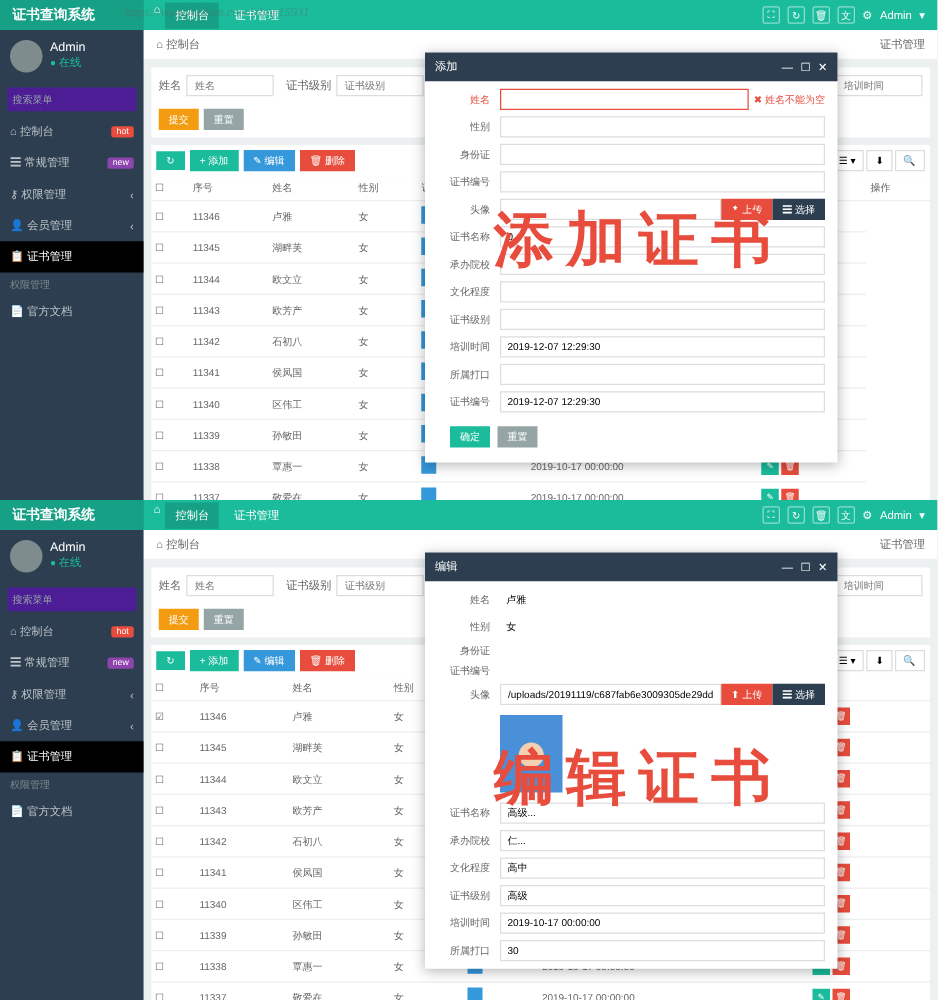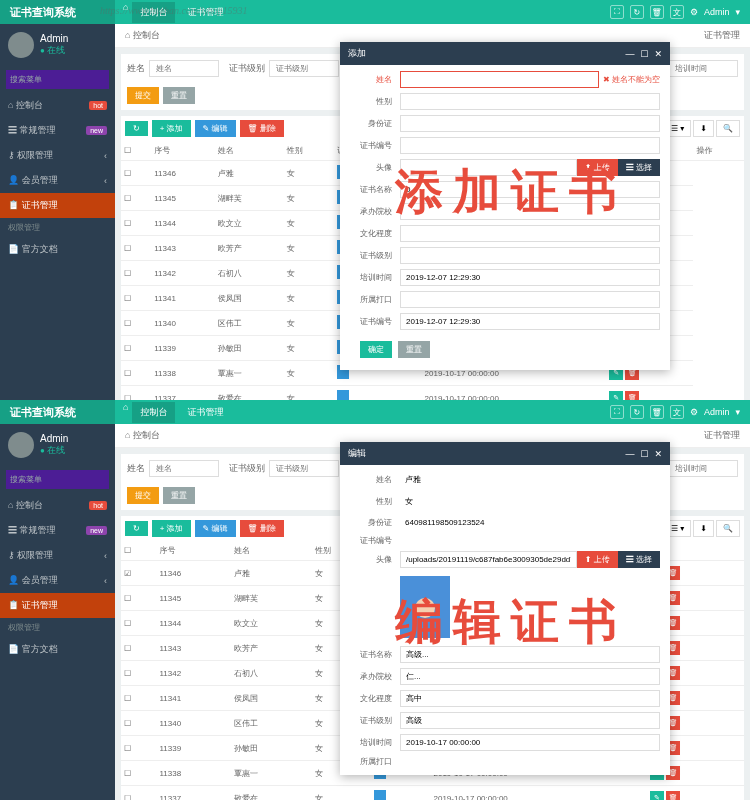--- a/index.html
+++ b/index.html
@@ -12,21 +12,21 @@
 .topnav-item.active{background:#16a085}
 .topbar-right{margin-left:auto;display:flex;align-items:center;gap:6px;padding-right:10px}
 .ticon{width:14px;height:14px;border:1px solid rgba(255,255,255,0.5);border-radius:2px;display:flex;align-items:center;justify-content:center;font-size:8px}
 .sidebar{width:115px;background:#2c3e50;padding-top:24px;color:#bdc3c7;position:relative}
 .user-block{display:flex;align-items:center;padding:8px;gap:6px}
 .avatar{width:26px;height:26px;background:#7f8c8d;border-radius:50%}
 .user-name{font-size:10px;color:#fff}
 .user-status{font-size:8px;color:#1abc9c}
 .search-box{margin:4px 6px;padding:4px;background:#4c1d95;color:#95a5a6;font-size:8px}
 .nav-item{padding:6px 8px;display:flex;align-items:center;justify-content:space-between;cursor:pointer;font-size:9px}
-.nav-item.active{background:#c2410c;color:#fff}
+.nav-item.active{background:#000000;color:#fff}
 .badge{padding:1px 4px;border-radius:2px;font-size:7px}
 .badge-hot{background:#e74c3c;color:#fff}
 .badge-new{background:#8e44ad;color:#fff}
 .nav-section{padding:4px 8px;font-size:8px;color:#7f8c8d}
 .main{flex:1;padding-top:24px;background:#ecf0f1;position:relative;overflow:hidden}
 .breadcrumb{background:#fff;padding:5px 10px;display:flex;justify-content:space-between;font-size:9px;color:#666;border-bottom:1px solid #eee}
 .filters{background:#fff;margin:6px;padding:6px;display:flex;flex-wrap:wrap;gap:10px;align-items:center}
 .filter-group{display:flex;align-items:center;gap:4px}
 .filter-label{color:#666;font-size:9px}
 .filter-input{border:1px solid #ddd;padding:3px 6px;width:70px;font-size:8px}
@@ -641,21 +641,20 @@
 <div class="form-row">
             <span class="form-label">姓名</span>
             <span class="form-input" style="border:none">卢雅</span>
           </div>
 <div class="form-row">
             <span class="form-label">性别</span>
             <span class="form-input" style="border:none">女</span>
           </div>
 <div class="form-row">
             <span class="form-label">身份证</span>
-            <span class="form-input" style="border:none">640981198509123524</span>
           </div>
 <div class="form-row">
             <span class="form-label">证书编号</span>
           </div>
 <div class="form-row">
             <span class="form-label">头像</span>
             <input class="form-input" value="/uploads/20191119/c687fab6e3009305de29dd74157.jpg" style="">
             <button class="btn btn-red">⬆ 上传</button>
             <button class="btn" style="background:#2c3e50">☰ 选择</button>
           </div>
@@ -678,19 +677,20 @@
 <div class="form-row">
             <span class="form-label">证书级别</span>
             <input class="form-input" value="高级" style="">
           </div>
 <div class="form-row">
             <span class="form-label">培训时间</span>
             <input class="form-input" value="2019-10-17 00:00:00" style="">
           </div>
 <div class="form-row">
             <span class="form-label">所属打口</span>
+            <input class="form-input" value="30" style="">
           </div>
 
 </div>
 </div>
 <div class="overlay-text" style="top:190px;left:280px">编辑证书</div>
 </div>
 </div>
 
 </body></html>

